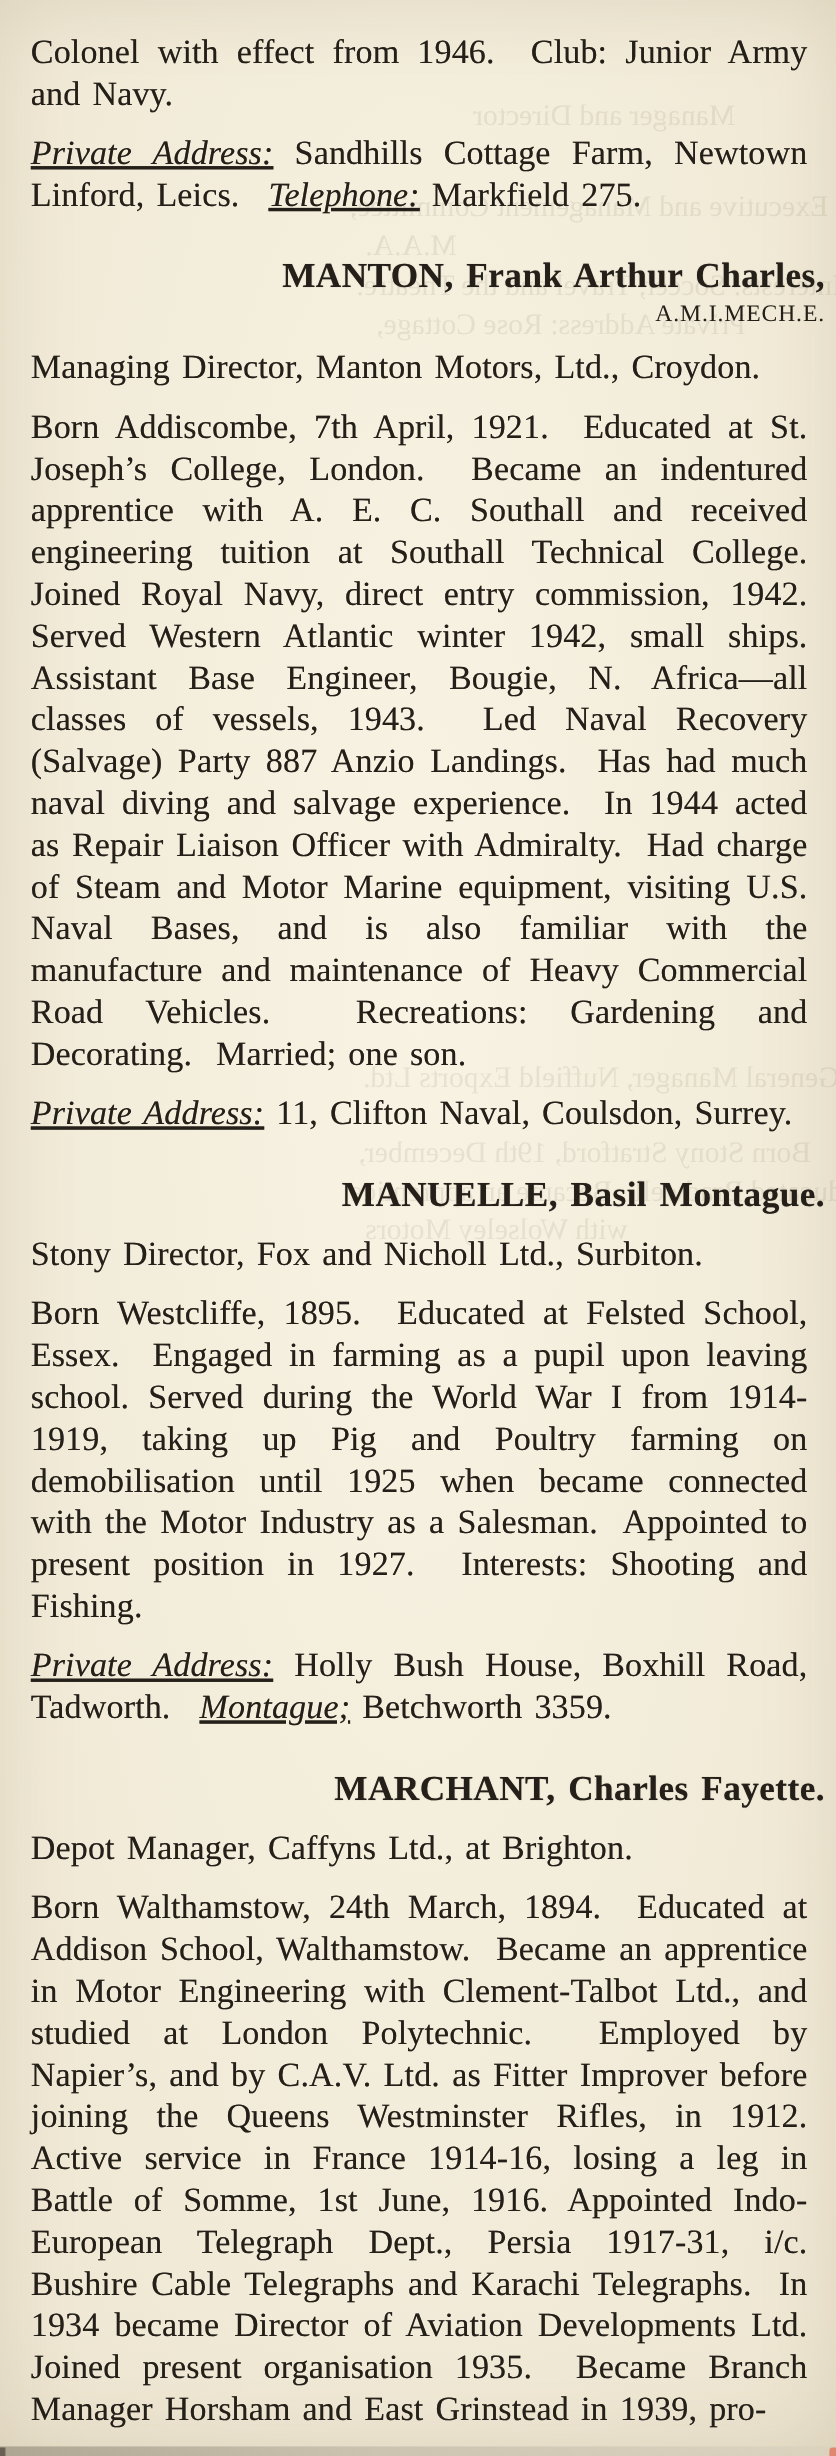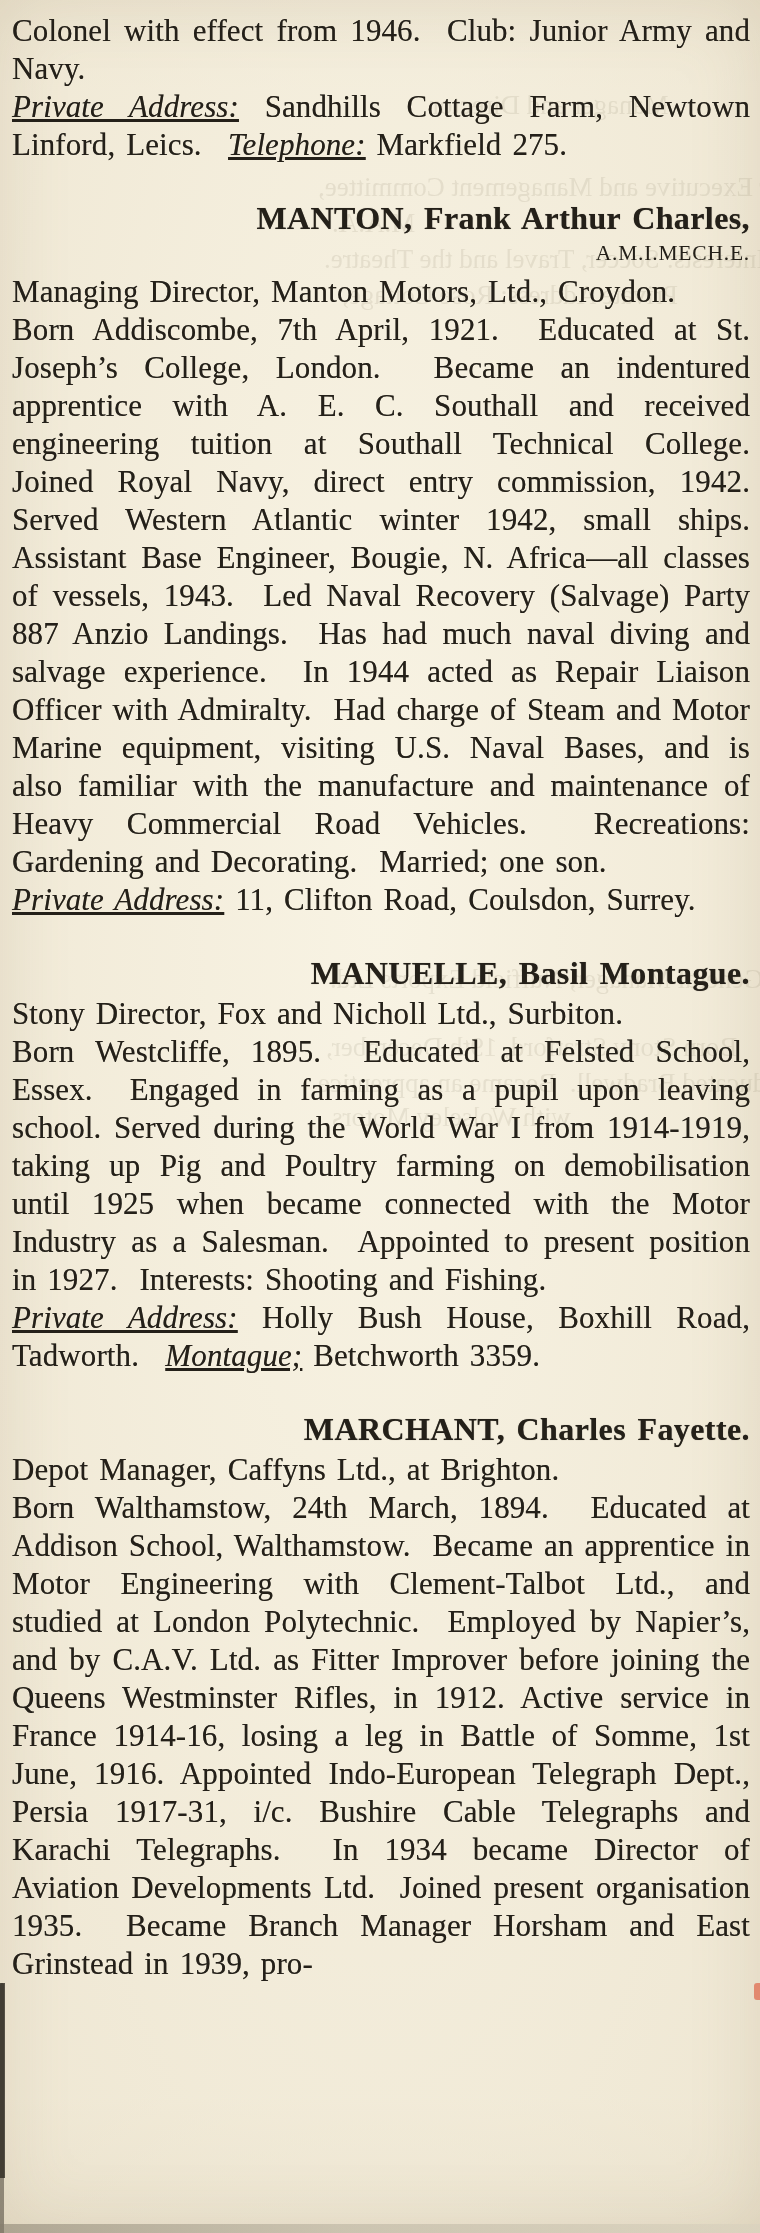--- a/index.html
+++ b/index.html
@@ -24,21 +24,21 @@
     position: relative;
     z-index: 3;
     padding: 12px 10px 0 12px;
     font-size: 31px;
     line-height: 38px;
     text-align: justify;
     word-spacing: 0.10em;
     letter-spacing: 0.1px;
   }
   .para {
-    margin: 0;
+    margin: 16px;
     white-space: pre-wrap;
     text-shadow: 0 0 0.6px rgba(36,32,25,0.55);
   }
   .ital { font-style: italic; text-decoration: underline; }
   .tel-label { font-style: italic; margin-left: 0.85em; text-decoration: underline; }
   .entry { margin-top: 34px; }
   .entry-name {
     margin: 0 0 2px 0;
     font-size: 32px;
     line-height: 40px;
@@ -95,21 +95,21 @@
     <section class="block">
       <p class="para">Colonel with effect from 1946.  Club: Junior Army and Navy.</p>
       <p class="para"><span class="ital">Private Address:</span> <span>Sandhills Cottage Farm, Newtown Linford, Leics.</span><span class="tel-label">Telephone:</span> <span>Markfield 275.</span></p>
     </section>
 
     <section class="entry">
       <h2 class="entry-name">MANTON, Frank Arthur Charles,</h2>
       <div class="quals">A.M.I.MECH.E.</div>
       <p class="para">Managing Director, Manton Motors, Ltd., Croydon.</p>
       <p class="para">Born Addiscombe, 7th April, 1921.  Educated at St. Joseph’s College, London.  Became an indentured apprentice with A. E. C. Southall and received engineering tuition at Southall Technical College.  Joined Royal Navy, direct entry commission, 1942.  Served Western Atlantic winter 1942, small ships.  Assistant Base Engineer, Bougie, N. Africa—all classes of vessels, 1943.  Led Naval Recovery (Salvage) Party 887 Anzio Landings.  Has had much naval diving and salvage experience.  In 1944 acted as Repair Liaison Officer with Admiralty.  Had charge of Steam and Motor Marine equipment, visiting U.S. Naval Bases, and is also familiar with the manufacture and maintenance of Heavy Commercial Road Vehicles.  Recreations: Gardening and Decorating.  Married; one son.</p>
-      <p class="para"><span class="ital">Private Address:</span> <span>11, Clifton Road, Coulsdon, Surrey.</span></p>
+      <p class="para"><span class="ital">Private Address:</span> <span>11, Clifton Naval, Coulsdon, Surrey.</span></p>
     </section>
 
     <section class="entry">
       <h2 class="entry-name">MANUELLE, Basil Montague.</h2>
       <p class="para">Stony Director, Fox and Nicholl Ltd., Surbiton.</p>
       <p class="para">Born Westcliffe, 1895.  Educated at Felsted School, Essex.  Engaged in farming as a pupil upon leaving school. Served during the World War I from 1914-1919, taking up Pig and Poultry farming on demobilisation until 1925 when became connected with the Motor Industry as a Salesman.  Appointed to present position in 1927.  Interests: Shooting and Fishing.</p>
       <p class="para"><span class="ital">Private Address:</span> <span>Holly Bush House, Boxhill Road, Tadworth.</span><span class="tel-label">Montague;</span> <span>Betchworth 3359.</span></p>
     </section>
 
     <section class="entry">

